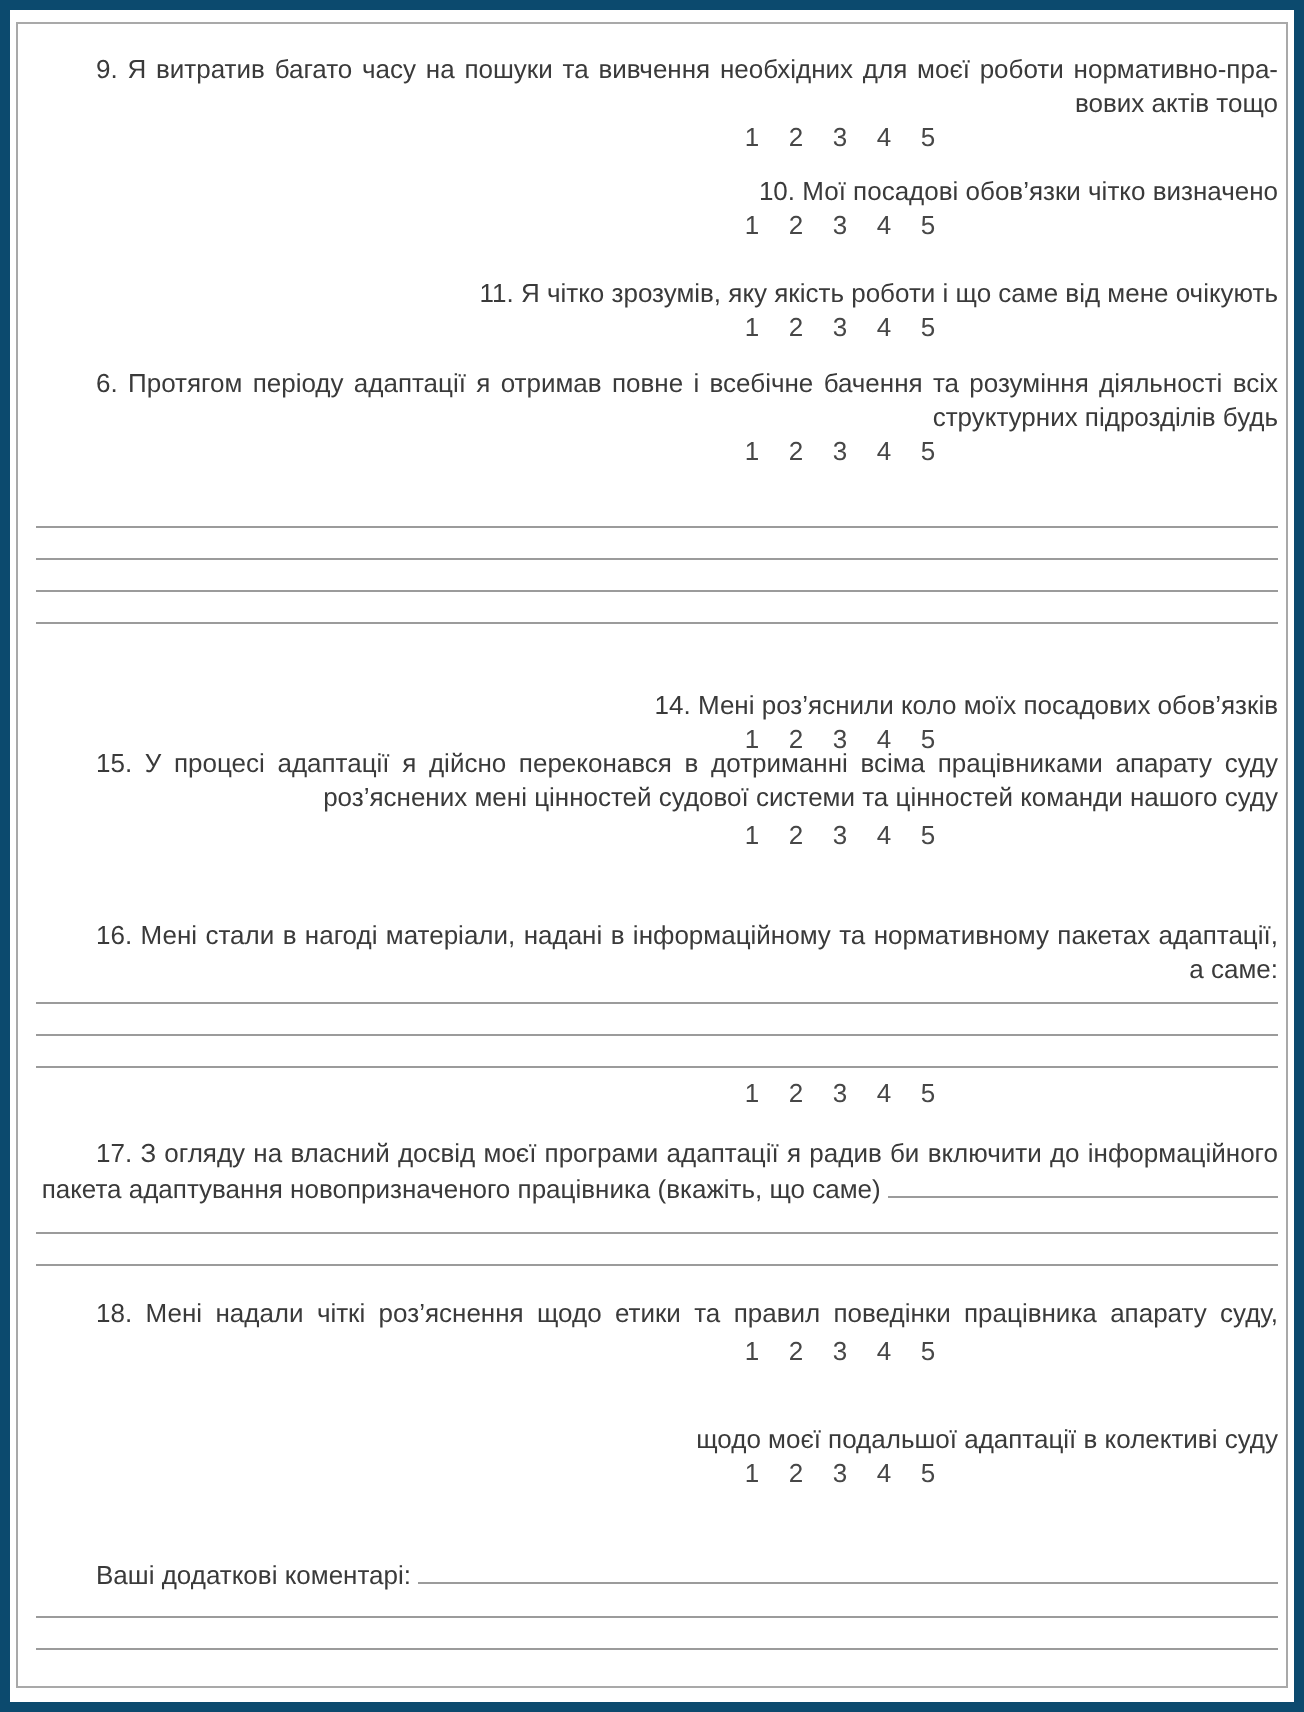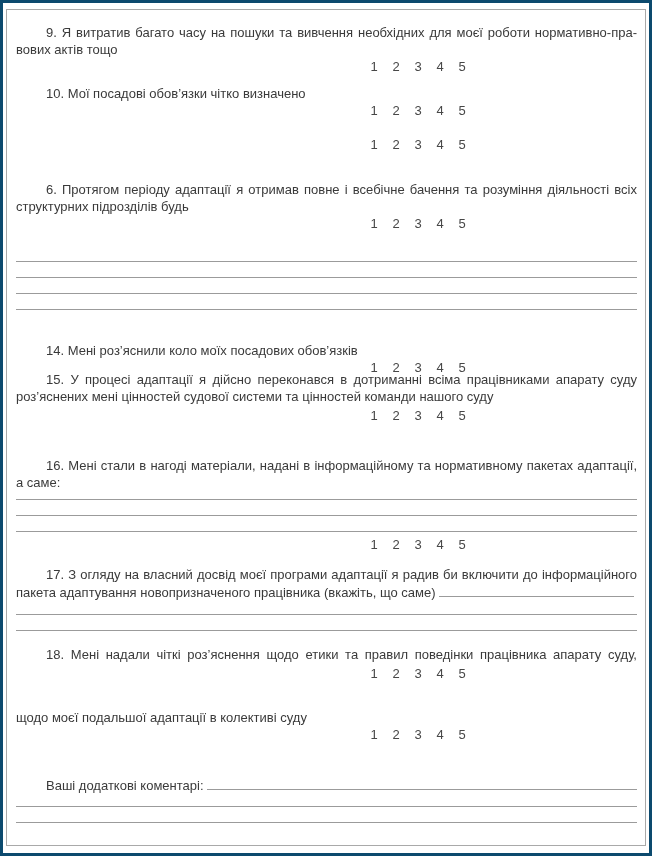--- a/index.html
+++ b/index.html
@@ -3,38 +3,38 @@
 <meta charset="utf-8">
 <style>
   html, body { margin: 0; padding: 0; background: #ffffff; }
   .page {
     position: relative;
     width: 652px;
     height: 856px;
     background: #ffffff;
     font-family: "Liberation Sans", sans-serif;
     color: #3a3a3a;
-    border: 3px solid #0c4a6e;
+    border: 5px solid #0c4a6e;
     box-sizing: border-box;
     overflow: hidden;
   }
   .frame {
     position: absolute;
     left: 3px; top: 6px; right: 3px; bottom: 7px;
     border: 1px solid #a9a9a9;
     pointer-events: none;
   }
   .q {
     position: absolute;
     left: 13px;
     width: 621px;
     font-size: 13px;
     line-height: 17px;
   }
-  .ln { text-align: left; white-space: nowrap; }
+  .ln { text-align: right; white-space: nowrap; }
   .jf { text-align: justify; text-align-last: justify; white-space: normal; }
   .fi { text-indent: 30px; }
   .scale {
     display: flex;
     gap: 10px;
     padding-left: 352px;
     height: 17px;
     line-height: 17px;
     color: #474747;
   }
@@ -86,20 +86,21 @@
     <div class="scale">
       <span>1</span>
       <span>2</span>
       <span>3</span>
       <span>4</span>
       <span>5</span>
     </div>
   </div>
 
   <div class="q" style="top:133px">
+    <div class="ln fi">11. Я чітко зрозумів, яку якість роботи і що саме від мене очікують</div>
     <div class="scale">
       <span>1</span>
       <span>2</span>
       <span>3</span>
       <span>4</span>
       <span>5</span>
     </div>
   </div>
 
   <div class="q" style="top:178px">

